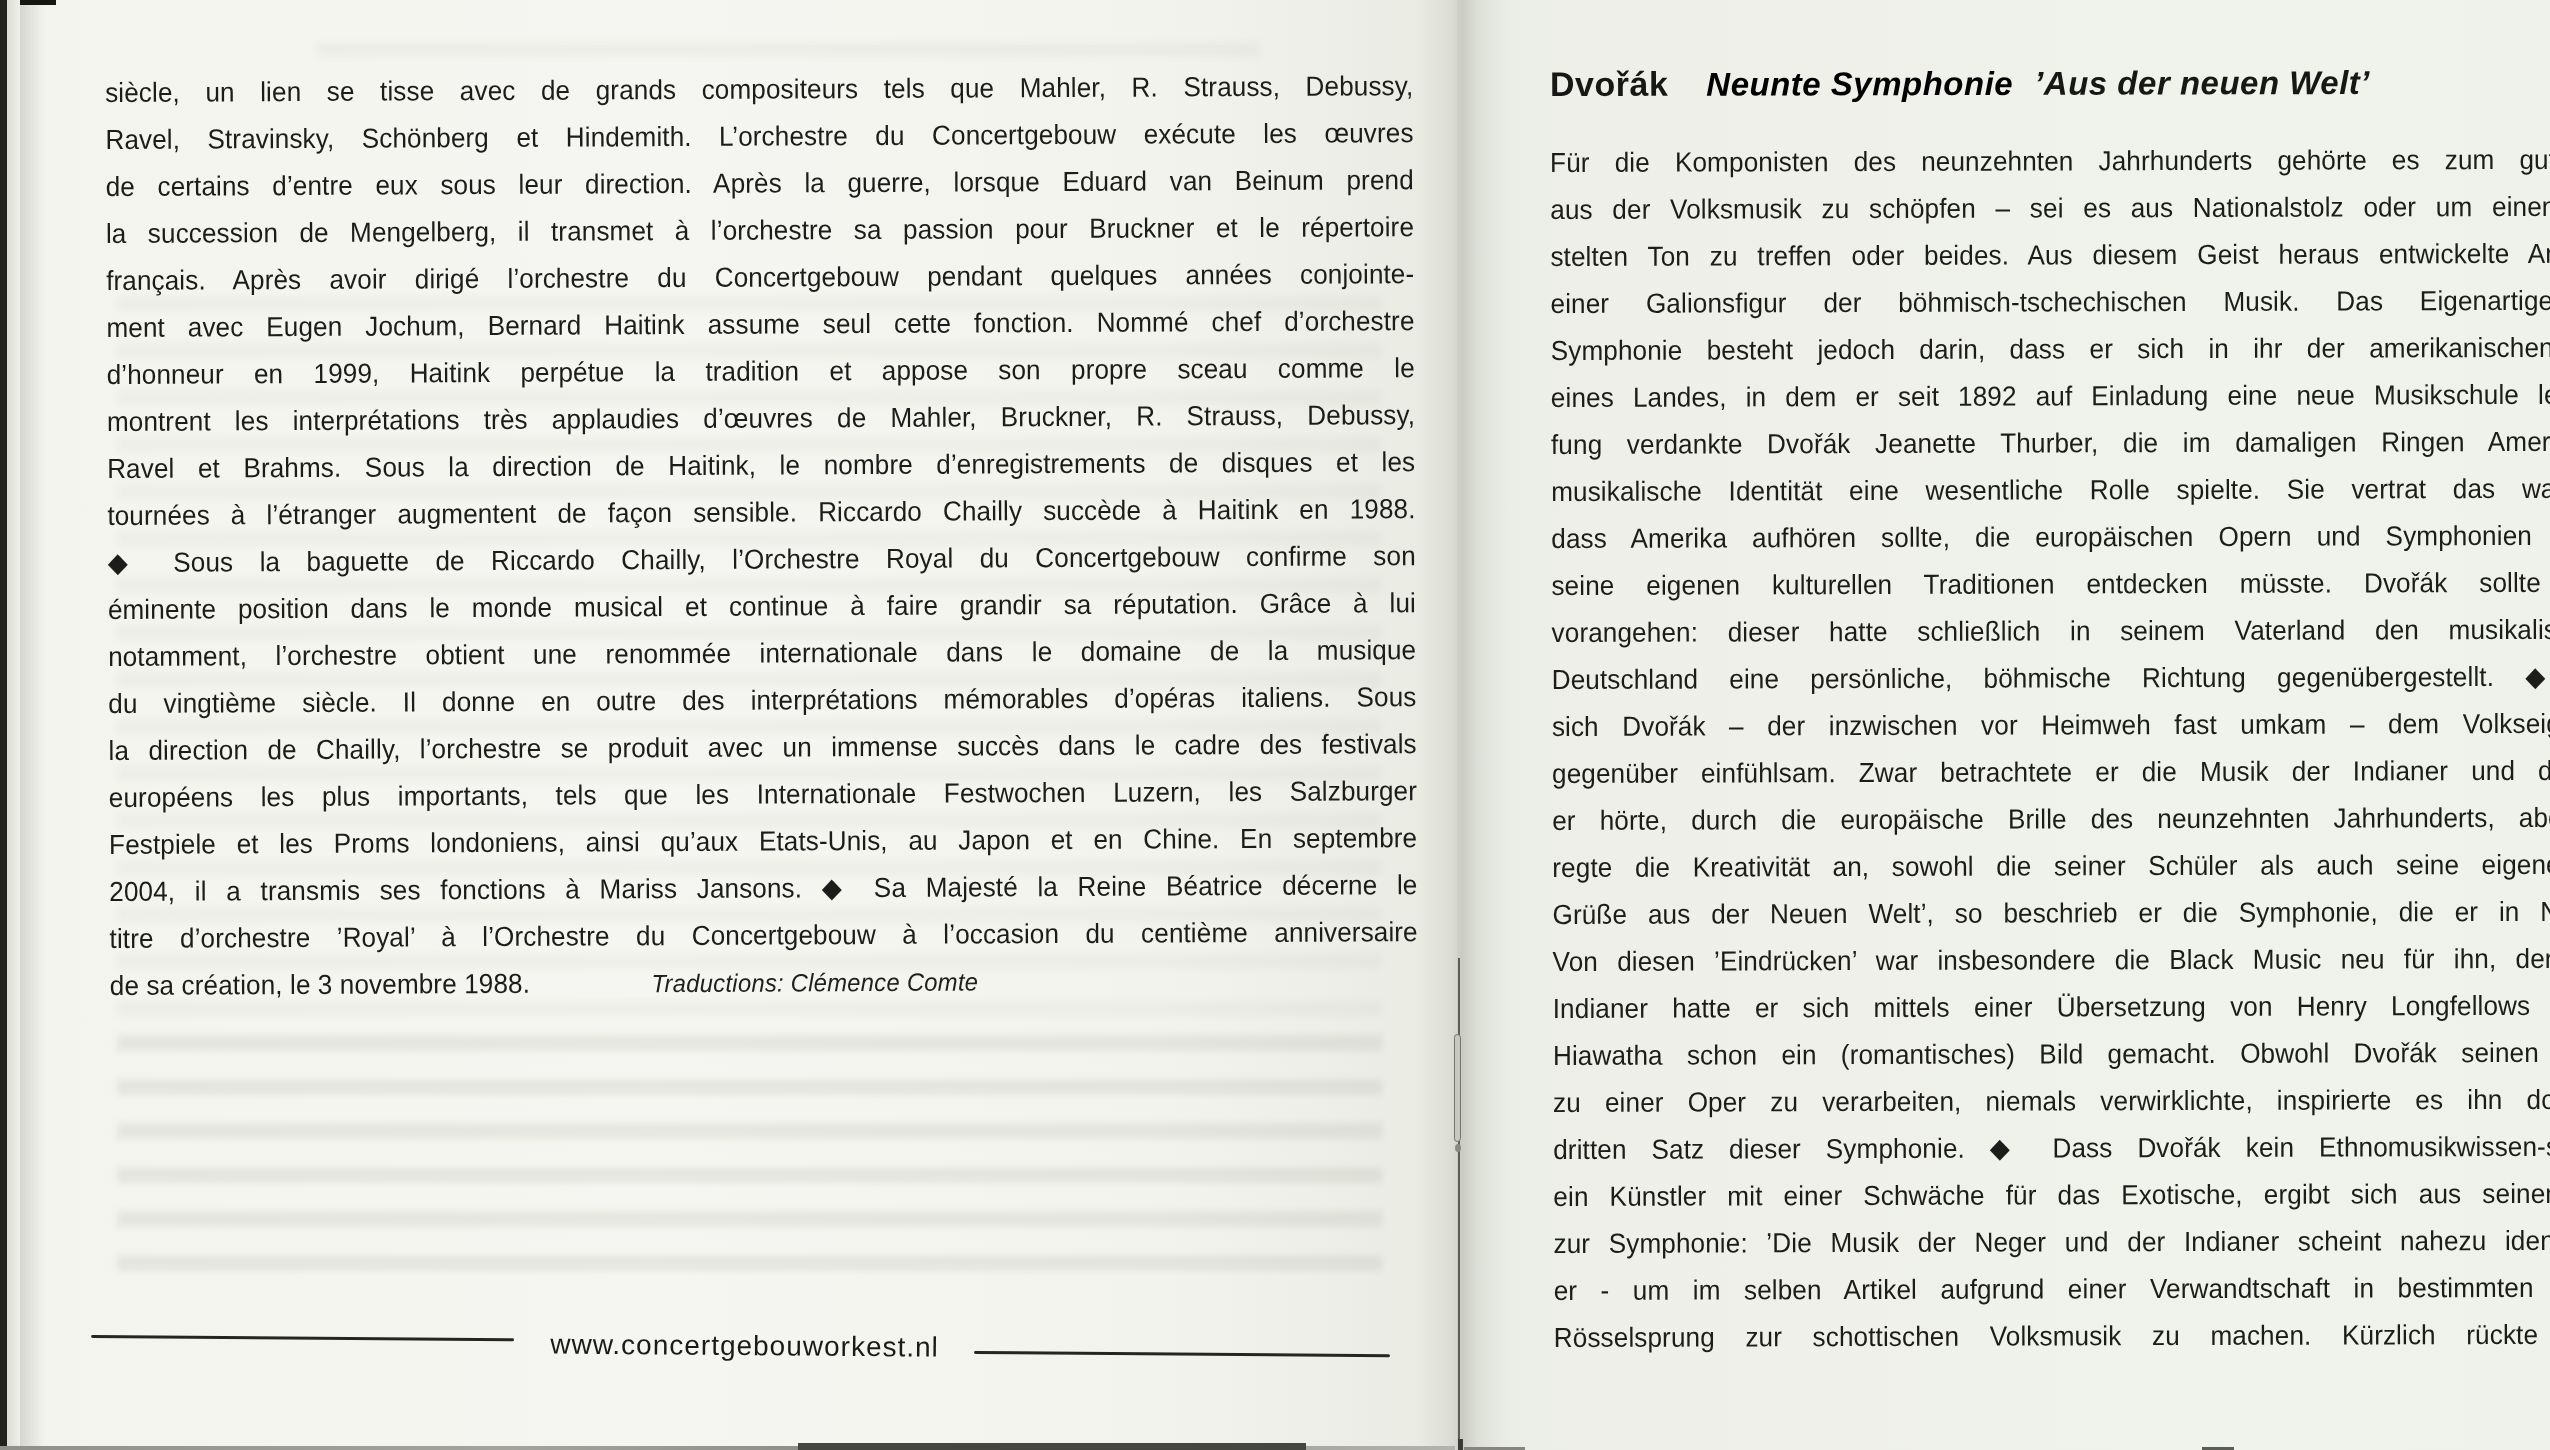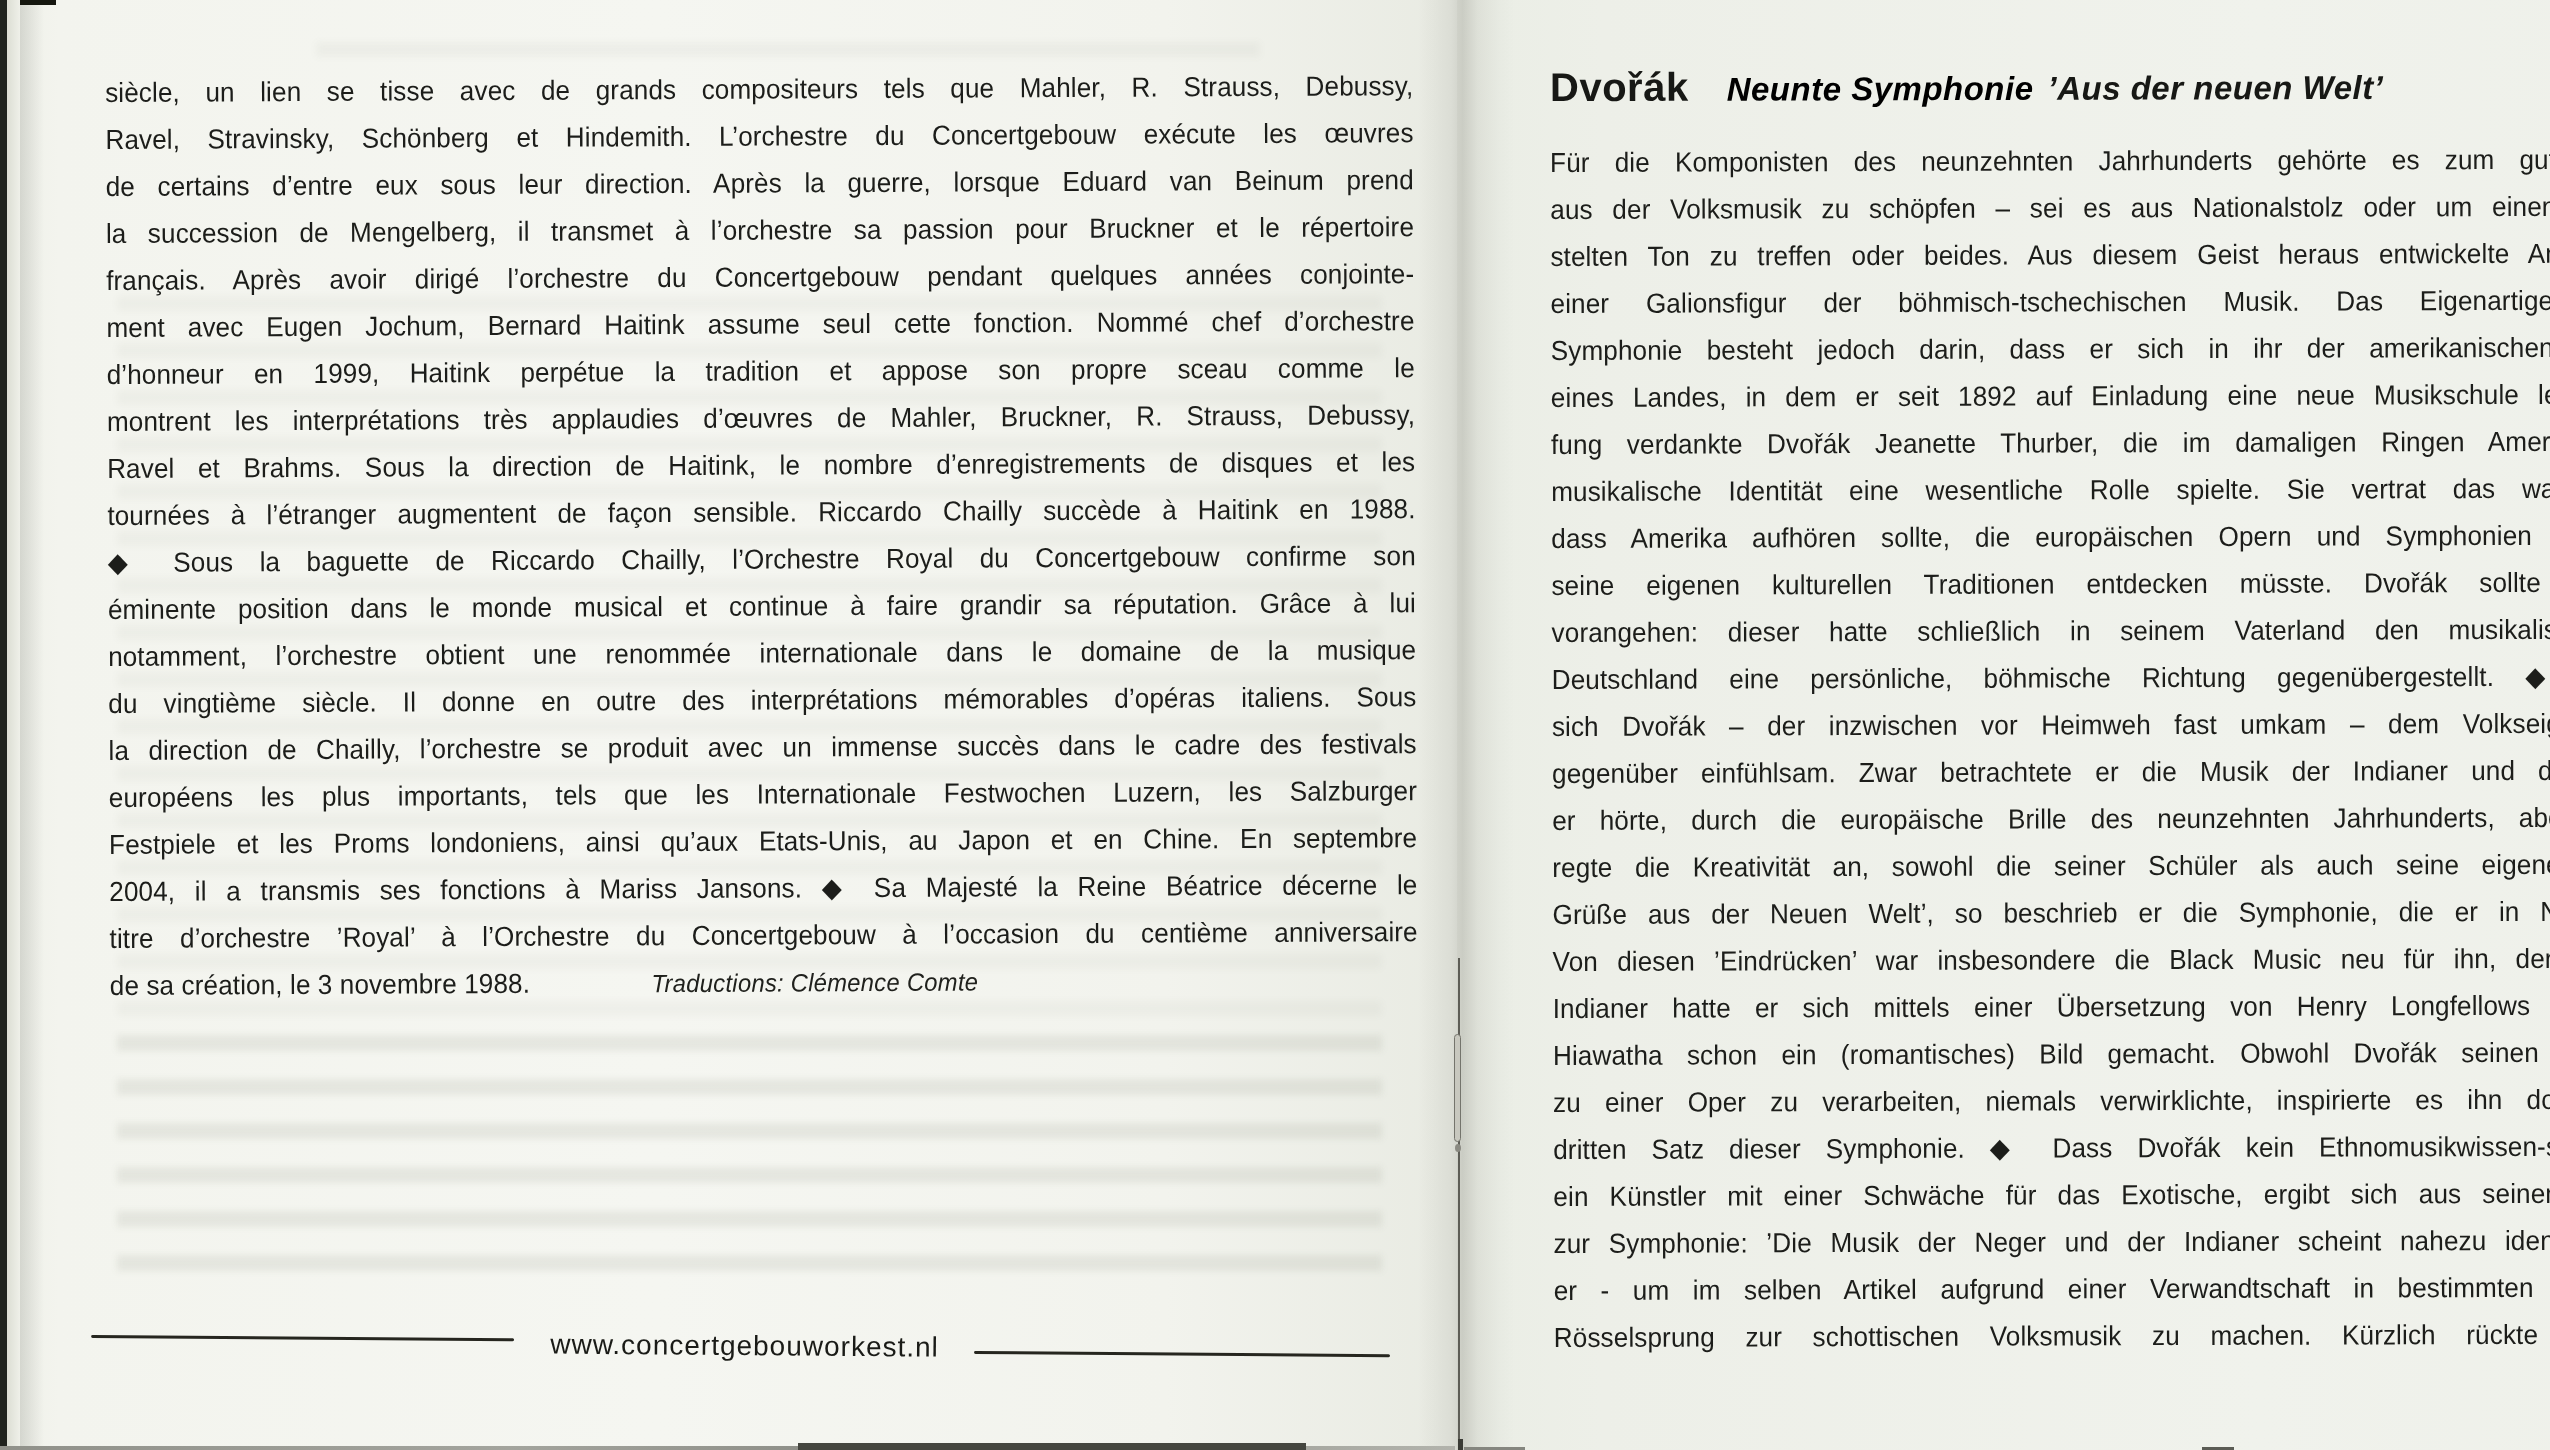--- a/index.html
+++ b/index.html
@@ -56,23 +56,23 @@
   .text-col-left{left:105px;top:69px;width:1377px;transform:rotate(-0.3deg) scaleX(0.95);}
   .text-col-right{left:1550px;top:139px;width:1352px;transform:rotate(-0.18deg) scaleX(0.951);}
   .tline{font-size:27.5px;line-height:47px;height:47px;white-space:nowrap;
     text-align:justify;text-align-last:justify;letter-spacing:0.1px;color:var(--ink);}
   .closing-row{display:flex;align-items:baseline;height:47px;line-height:47px;}
   .closing-text{font-size:27.5px;letter-spacing:0.1px;}
   .credit{font-size:25px;font-style:italic;margin-left:128px;letter-spacing:0.3px;color:#20211d;}
 
   
   .title-row{position:absolute;left:1550px;top:64px;display:flex;align-items:baseline;transform:rotate(-0.15deg);}
-  .composer{font-size:40px;font-weight:700;letter-spacing:0.5px;color:#171815;}
+  .composer{font-size:34px;font-weight:700;letter-spacing:0.5px;color:#171815;}
   .work{font-size:33px;font-weight:700;font-style:italic;margin-left:38px;letter-spacing:0.5px;color:#000000;}
-  .work-sub{font-size:33px;font-weight:700;font-style:italic;margin-left:14px;letter-spacing:0.5px;color:#171815;text-align:center;}
+  .work-sub{font-size:33px;font-weight:700;font-style:italic;margin-left:21px;letter-spacing:0.5px;color:#171815;text-align:center;}
 
   
   .footer{position:absolute;left:0;top:1325px;width:1457px;height:61px;transform:rotate(0.45deg);transform-origin:center;}
   .rule{position:absolute;height:3.1px;background:#26261f;border-radius:1.5px;}
   .rule-left{left:91px;top:15.3px;width:423px;}
   .rule-right{left:974px;top:23.5px;width:416px;}
   .footer-url{position:absolute;left:519px;top:0;width:451px;text-align:center;
     font-size:28px;line-height:42px;letter-spacing:1px;color:#1a1b17;}
 </style>
 </head>

